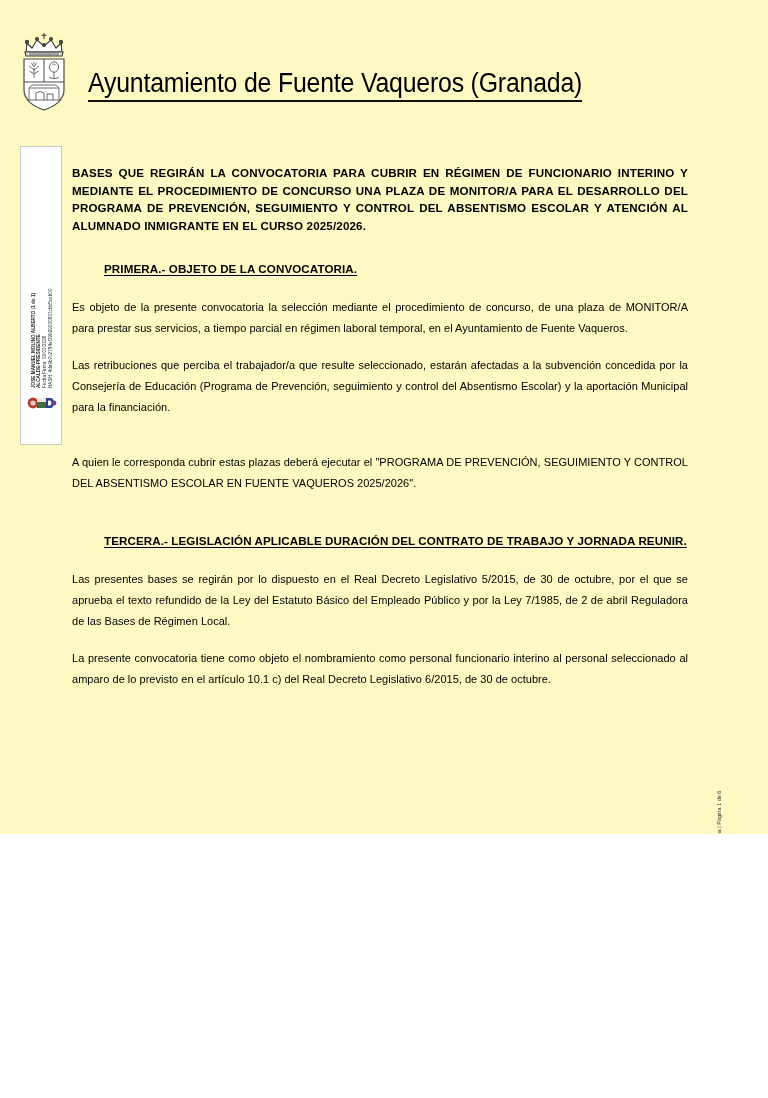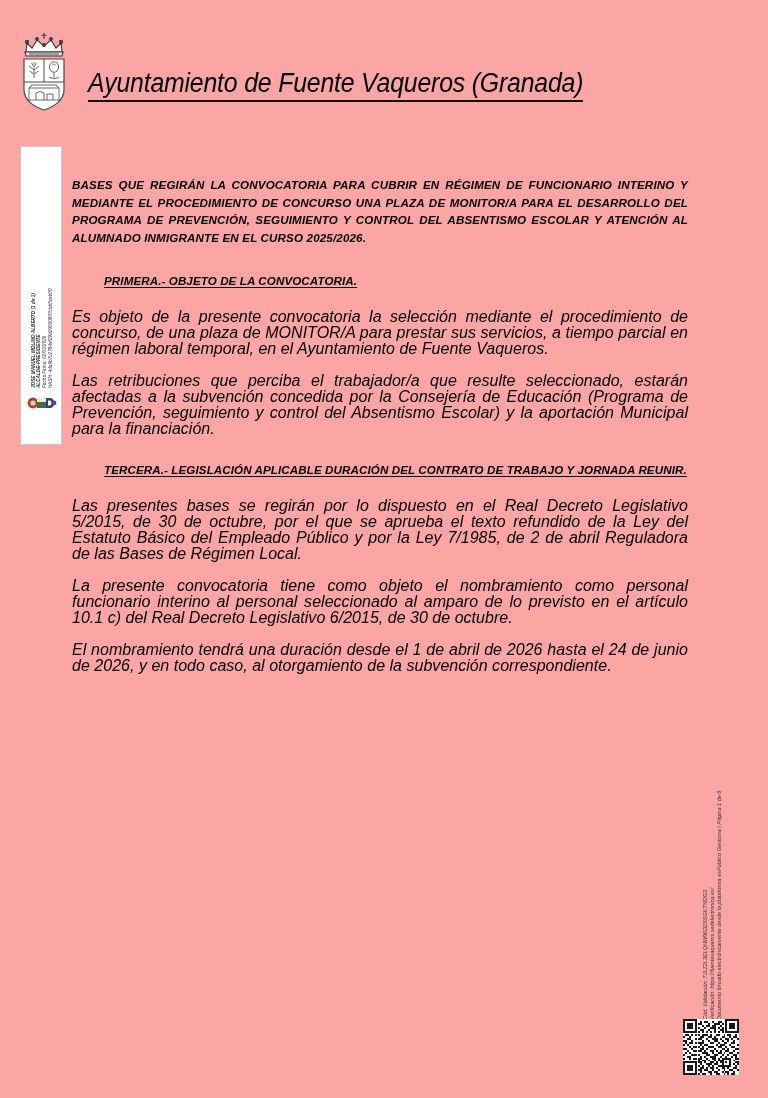--- a/index.html
+++ b/index.html
@@ -7,24 +7,23 @@
     padding: 0;
     background: #ffffff;
   }
   body {
     font-family: "Liberation Sans", sans-serif;
     color: #000000;
   }
   #page {
     position: relative;
     width: 768px;
-    height: 1098px;
-    background: #fca5a5;
+    height: 834px;
+    background: #fef9c3;
     overflow: hidden;
-    font-style: italic;
   }
 
   
   .header {
     position: absolute;
     left: 0;
     top: 22px;
     width: 768px;
     height: 100px;
   }
@@ -134,45 +133,45 @@
     top: 160px;
     width: 616px;
   }
   .h-block {
     font-size: 11.6px;
     font-weight: bold;
     line-height: 17.6px;
     text-align: justify;
     text-align-last: left;
     letter-spacing: 0.15px;
-    margin: 16px 0 26px 0;
+    margin: 4px 0 26px 0;
   }
   .sec-head {
     font-size: 11.6px;
     font-weight: bold;
     line-height: 17.6px;
     text-align: justify;
     text-align-last: left;
     letter-spacing: 0.1px;
     margin: 0 0 19px 0;
     padding-left: 32px;
   }
   .sec-head span.u {
     text-decoration: underline;
     text-underline-offset: 2px;
   }
   .para {
-    font-size: 16px;
-    line-height: 16px;
+    font-size: 11px;
+    line-height: 21px;
     text-align: justify;
     text-align-last: left;
     margin: 0 0 16px 0;
     letter-spacing: 0.02px;
   }
-  .gap-lg { margin-bottom: 24px; }
+  .gap-lg { margin-bottom: 34px; }
   .gap-xl { margin-bottom: 38px; }
 </style>
 </head>
 <body>
 
 <div id="page">
 
   <div class="header">
 
     <div class="crest">
@@ -244,27 +243,27 @@
   <div class="content">
 
     <p class="h-block">BASES QUE REGIRÁN LA CONVOCATORIA PARA CUBRIR EN RÉGIMEN DE FUNCIONARIO INTERINO Y MEDIANTE EL PROCEDIMIENTO DE CONCURSO UNA PLAZA DE MONITOR/A PARA EL DESARROLLO DEL PROGRAMA DE PREVENCIÓN, SEGUIMIENTO Y CONTROL DEL ABSENTISMO ESCOLAR Y ATENCIÓN AL ALUMNADO INMIGRANTE EN EL CURSO 2025/2026.</p>
 
     <p class="sec-head">
       <span class="u">PRIMERA.- OBJETO DE LA CONVOCATORIA.</span>
     </p>
     <p class="para">Es objeto de la presente convocatoria la selección mediante el procedimiento de concurso, de una plaza de MONITOR/A para prestar sus servicios, a tiempo parcial en régimen laboral temporal, en el Ayuntamiento de Fuente Vaqueros.</p>
     <p class="para gap-lg">Las retribuciones que perciba el trabajador/a que resulte seleccionado, estarán afectadas a la subvención concedida por la Consejería de Educación (Programa de Prevención, seguimiento y control del Absentismo Escolar) y la aportación Municipal para la financiación.</p>
 
+    <p class="para gap-xl">A quien le corresponda cubrir estas plazas deberá ejecutar el "PROGRAMA DE PREVENCIÓN, SEGUIMIENTO Y CONTROL DEL ABSENTISMO ESCOLAR EN FUENTE VAQUEROS 2025/2026".</p>
 
     <p class="sec-head">
       <span class="u">TERCERA.-  LEGISLACIÓN APLICABLE DURACIÓN DEL CONTRATO DE TRABAJO Y JORNADA REUNIR.</span>
     </p>
     <p class="para">Las presentes bases se regirán por lo dispuesto en el Real Decreto Legislativo 5/2015, de 30 de octubre, por el que se aprueba el texto refundido de la Ley del Estatuto Básico del Empleado Público y por la Ley 7/1985, de 2 de abril Reguladora de las Bases de Régimen Local.</p>
     <p class="para">La presente convocatoria tiene como objeto el nombramiento como personal funcionario interino al personal seleccionado al amparo de lo previsto en el artículo 10.1 c) del Real Decreto Legislativo 6/2015, de 30 de octubre.</p>
-    <p class="para">El nombramiento tendrá una duración desde el 1 de abril de 2026 hasta el 24 de junio de 2026, y en todo caso, al otorgamiento de la subvención correspondiente.</p>
 
   </div>
 
   <div class="verif-wrap">
     <div class="verif-rot">
       <div class="verif-line">Cód. Validación: 7JLZ2L3ELQHW96D2SSGKTNDG3</div>
       <div class="verif-line">Verificación: https://fuentevaqueros.sedelectronica.es/</div>
       <div class="verif-line">Documento firmado electrónicamente desde la plataforma esPublico Gestiona | Página 1 de 6</div>
     </div>
   </div>

